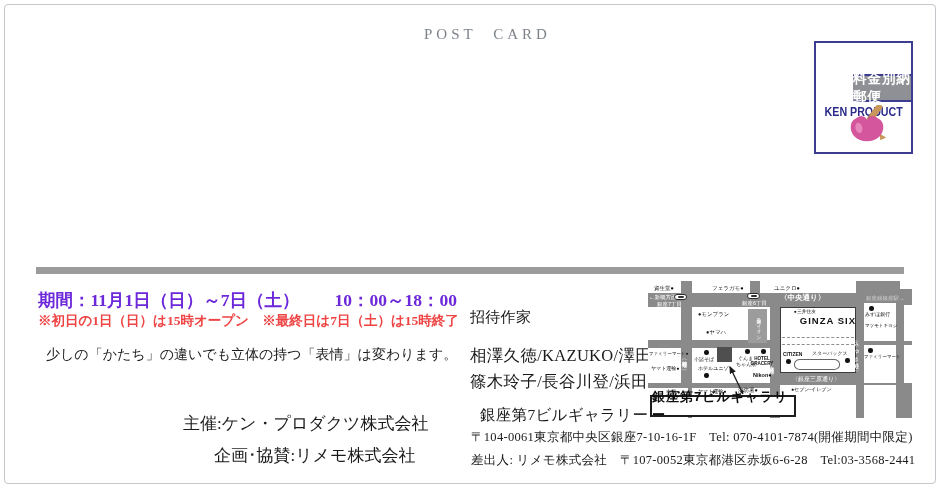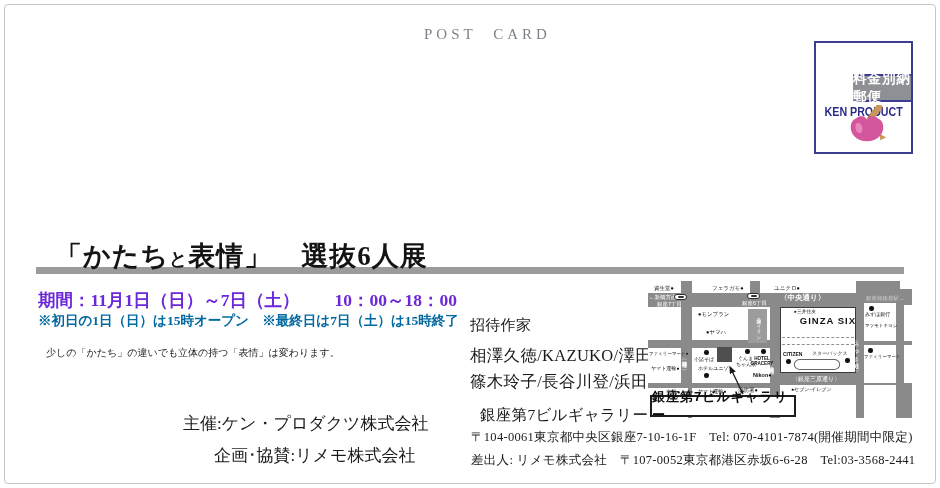--- a/index.html
+++ b/index.html
@@ -55,35 +55,35 @@
     left:36px; top:267px; width:868px; height:7px; background:#9b9b9b; z-index:1;
   }
 
   
   .period{
     left:38px; top:288px; font-family:var(--serif); font-weight:bold;
     font-size:17.5px; color:#6d28d9; white-space:nowrap;
   }
   .period-note{
     left:38px; top:312px; font-family:var(--serif); font-weight:bold;
-    font-size:13.5px; color:#0369a1; white-space:nowrap;
+    font-size:13.5px; color:#ef4444; white-space:nowrap;
   }
   .desc1{ left:46px; top:346px; }
   .desc2{ left:46px; top:373px; }
   .desc1,.desc2{
-    font-family:var(--sans); font-size:10px; color:#1c1c1c; white-space:nowrap;
+    font-family:var(--sans); font-size:14px; color:#1c1c1c; white-space:nowrap;
   }
   .organizer{ left:183px; top:412px; }
   .planning{ left:214px; top:444px; }
   .organizer,.planning{
     font-family:var(--serif); font-size:17px; color:#1a1a1a; white-space:nowrap;
   }
 
   
-  .invited-heading{ left:470px; top:316px; font-size:15px; }
+  .invited-heading{ left:470px; top:308px; font-size:15px; }
   .artists1{ left:470px; top:345px; font-size:16.5px; }
   .artists2{ left:470px; top:371px; font-size:16.5px; }
   .venue-name{ left:480px; top:405px; font-size:15.5px; }
   .venue-address{ left:471px; top:429px; font-size:12.5px; }
   .venue-sender{ left:471px; top:452px; font-size:12.5px; }
   .invited-heading,.artists1,.artists2,.venue-name,.venue-address,.venue-sender{
     font-family:var(--serif); color:#1a1a1a; white-space:nowrap; letter-spacing:.3px;
   }
 
   
@@ -137,23 +137,20 @@
         <rect x="19" y="10" width="6.5" height="3" fill="#a87b42"></rect>
       </g>
       <polygon points="35,29 42,33 36,36" fill="#c9975a"></polygon>
       <circle cx="16" cy="16.5" r="6" fill="#d4569c"></circle>
       <circle cx="28" cy="16.5" r="6" fill="#d4569c"></circle>
       <path d="M22,16 C17,10 6,11 5,21 C4,29 11,37 22,37 C33,37 40,29 39,21 C38,11 27,10 22,16 Z" fill="#d4569c"></path>
       <ellipse cx="13.5" cy="23" rx="3.6" ry="5.5" fill="#ea8fc1" opacity="0.85" transform="rotate(-14 13.5 23)"></ellipse>
     </svg>
   </div>
 
-  <div class="abs title-line">
-    <span>「かたち</span><span class="title-small">と</span><span>表情」</span><span class="title-part3">選抜6人展</span>
-  </div>
   <div class="abs title-bar"></div>
 
   <div class="abs period">期間：11月1日（日）～7日（土）　　10：00～18：00</div>
   <div class="abs period-note">※初日の1日（日）は15時オープン　※最終日は7日（土）は15時終了</div>
   <div class="abs desc1">少しの「かたち」の違いでも立体の持つ「表情」は変わります。</div>
   <div class="abs organizer">主催:ケン・プロダクツ株式会社</div>
   <div class="abs planning">企画･協賛:リメモ株式会社</div>
 
   <div class="abs invited-heading">招待作家</div>
   <div class="abs artists1">相澤久徳/KAZUKO/澤田志功</div>

